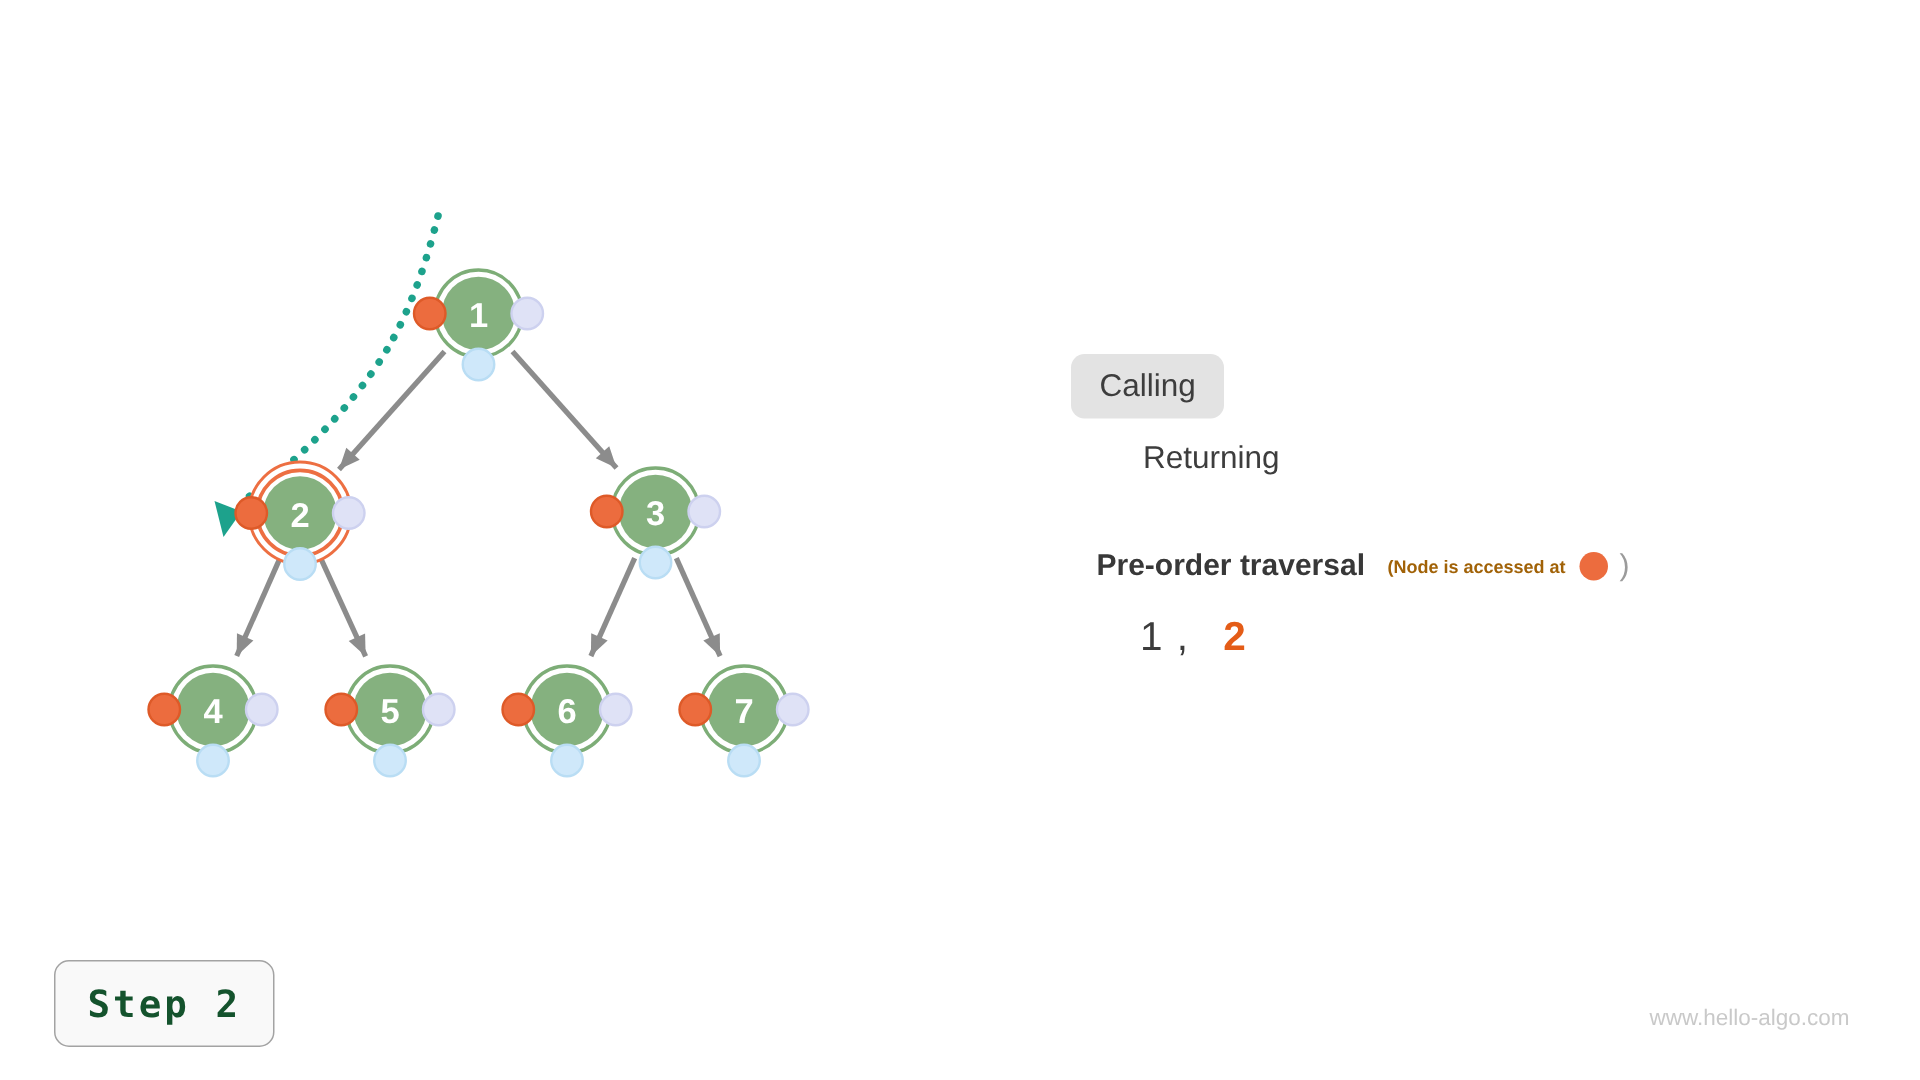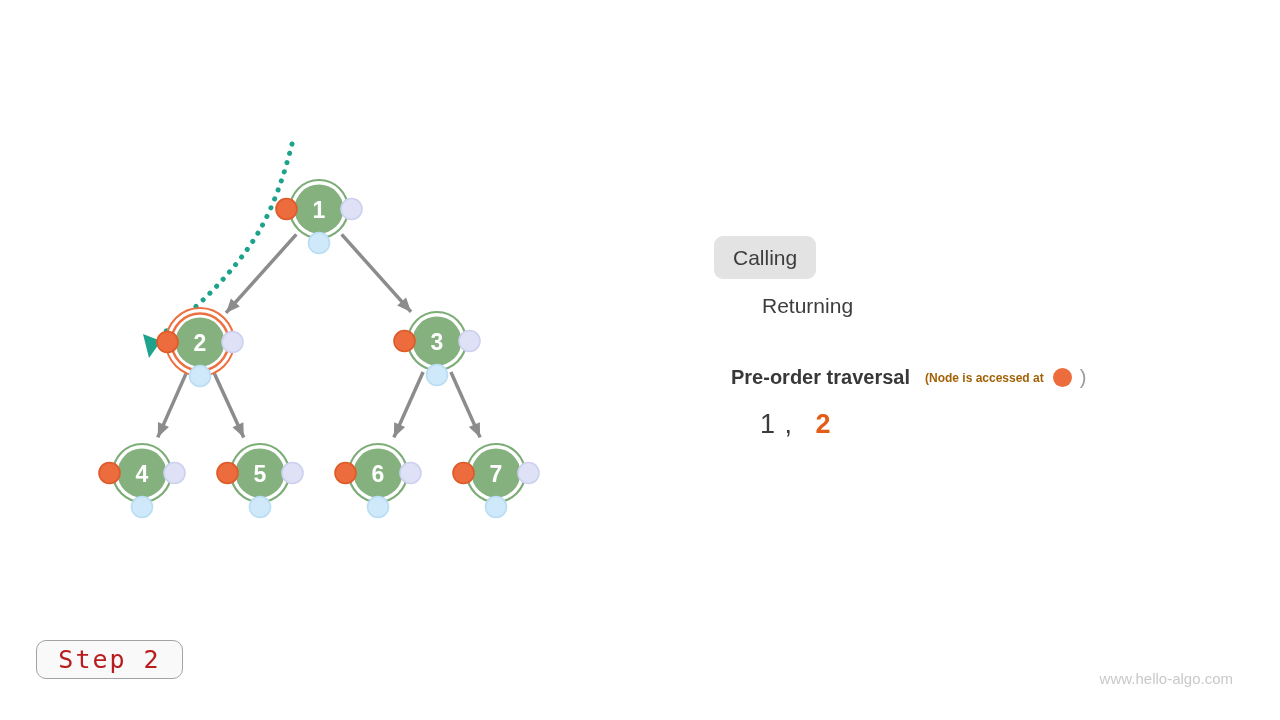--- a/index.html
+++ b/index.html
@@ -30,25 +30,25 @@
     display: inline-block; width: 19px; height: 19px; border-radius: 50%;
     margin: 0 8px 0 9px;
   }
   .caption .note-suffix { font-size: 20px; color: #9b9b9b; }
 
   .sequence { position: absolute; left: 744px; top: 409px; font-size: 27px; white-space: nowrap; margin-left: 16px; }
   .sequence .visited { color: #3c3c3c; letter-spacing: 1px; }
   .sequence .current { font-weight: bold; margin-left: 15px; }
 
   .step-box {
-    position: absolute; left: 36px; top: 640px; width: 147px; height: 39px;
+    position: absolute; left: 36px; top: 640px; width: 147px; height: 58px;
     border: 1.5px solid #a3a3a3; border-radius: 10px; background: #f9f9f9;
     display: flex; align-items: center; justify-content: center;
     font-family: "DejaVu Sans Mono", monospace;
-    font-size: 25px; font-weight: normal; color: #b91c1c; letter-spacing: 2px;
+    font-size: 25px; font-weight: bold; color: #14532d; letter-spacing: 2px;
   }
 
   .watermark {
     position: absolute; right: 47px; top: 670px;
     font-family: Liberation Sans, sans-serif;
     font-size: 15px; color: #c9c9c9; white-space: nowrap;
   }
 </style>
 </head>
 <body>

